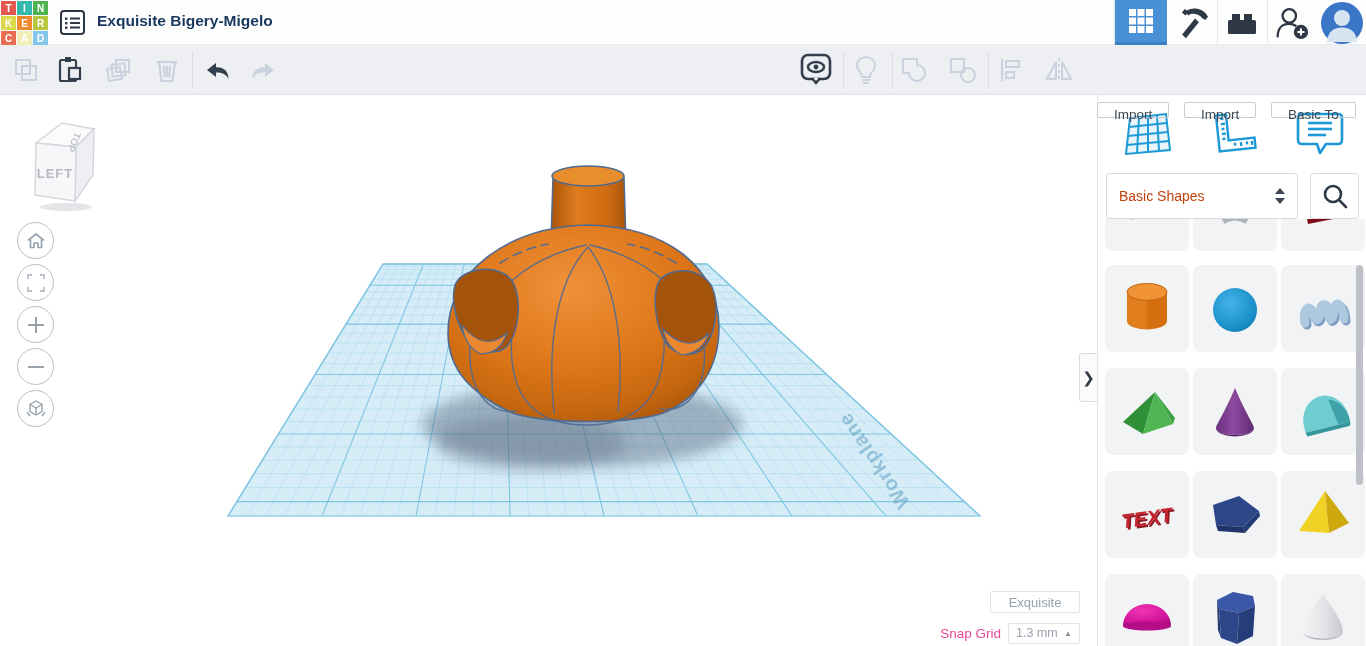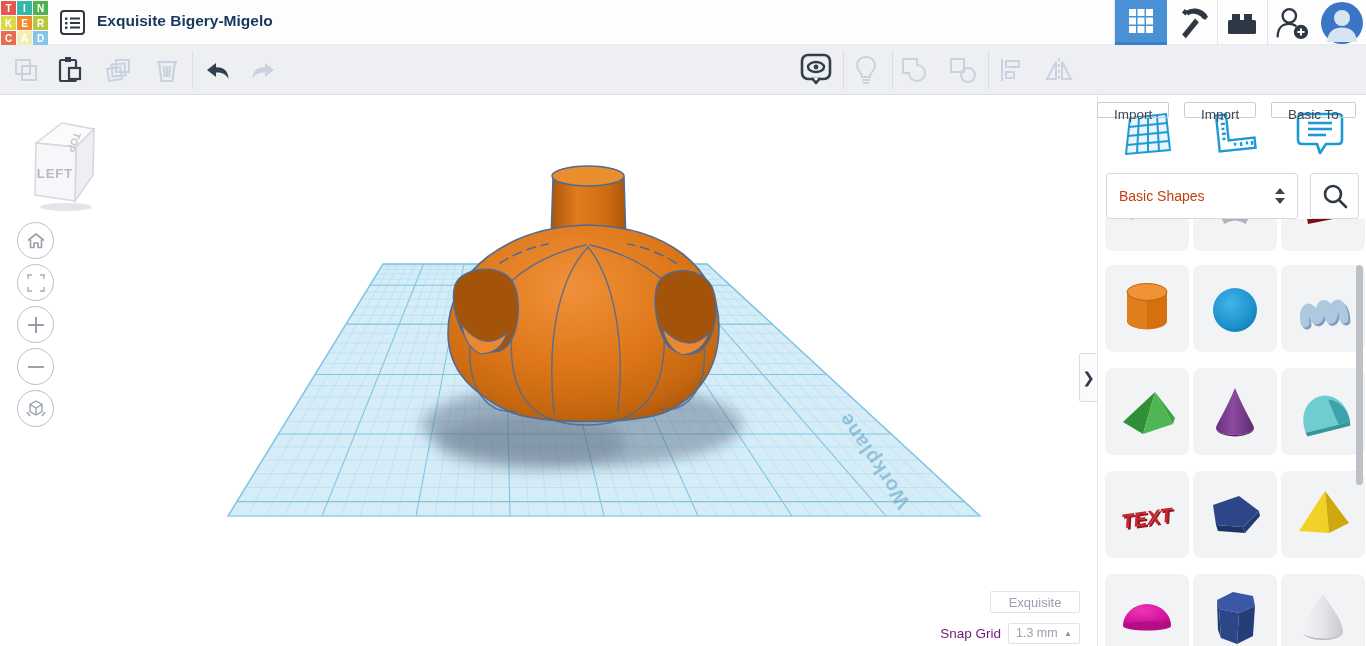--- a/index.html
+++ b/index.html
@@ -23,21 +23,21 @@
 
   
   #canvas { position:absolute; left:0; top:95px; width:1097px; height:551px; background:#ffffff; overflow:hidden; }
   #canvas-svg { position:absolute; left:0; top:0; }
   #watermark { position:absolute; left:905px; top:400px; transform:rotate(-124deg); transform-origin:0 50%; font-size:20px; font-weight:700; letter-spacing:1px; color:rgba(96,158,193,0.55); white-space:nowrap; }
   #viewcube { position:absolute; left:22px; top:16px; cursor:pointer; }
   .nav-btn { position:absolute; left:17px; width:37px; height:37px; border-radius:50%; border:1.5px solid #b9c0c9; background:#fff; display:flex; align-items:center; justify-content:center; cursor:pointer; }
   #collapse-tab { position:absolute; right:0; top:258px; width:18px; height:49px; background:#fbfbfc; border:1px solid #d9dde3; border-right:none; border-radius:3px 0 0 3px; display:flex; align-items:center; justify-content:center; font-size:15px; color:#2f3b49; cursor:pointer; }
   #settings-btn { position:absolute; right:17px; top:496px; width:90px; height:22px; background:#fff; border:1px solid #dfe2e7; border-radius:2px; color:#97a0ab; font-size:13px; font-family:"Liberation Sans",sans-serif; cursor:pointer; }
   #snap-row { position:absolute; right:17px; top:527px; height:22px; display:flex; align-items:center; gap:7px; }
-  #snap-label { font-size:13.5px; color:#701a75; }
+  #snap-label { font-size:13.5px; color:#ec4899; }
   #snap-select { width:72px; height:21px; background:#fff; border:1px solid #dfe2e7; border-radius:2px; color:#9aa2ae; font-size:12.5px; display:flex; align-items:center; justify-content:space-between; padding:0 7px; cursor:pointer; }
   #snap-select .arr { font-size:8px; color:#8b939e; }
 
   
   #panel { position:absolute; left:1097px; top:95px; width:269px; height:551px; background:#fff; border-left:1px solid #e5e8eb; }
   #panel-controls { position:absolute; left:0; top:0; width:269px; height:124px; background:#fff; z-index:2; }
   .panel-tab { position:absolute; top:8px; width:84px; height:62px; display:flex; align-items:center; justify-content:center; cursor:pointer; }
   #cat-select { position:absolute; left:8px; top:78px; width:192px; height:46px; background:#fff; border:1px solid #d6dade; border-radius:3px; display:flex; align-items:center; justify-content:space-between; padding:0 12px; cursor:pointer; }
   #cat-select .lbl { font-size:14px; color:#c2410c; }
   #search-btn { position:absolute; left:212px; top:78px; width:49px; height:46px; background:#fff; border:1px solid #d6dade; border-radius:3px; display:flex; align-items:center; justify-content:center; cursor:pointer; }

